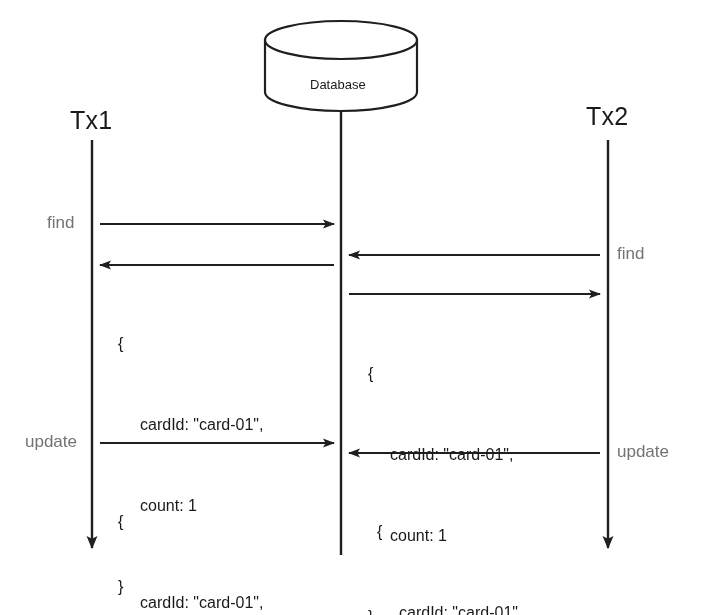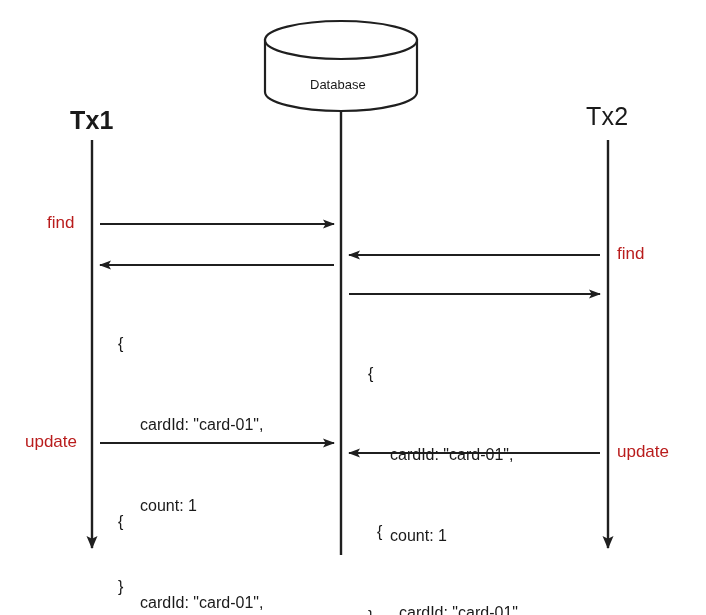--- a/index.html
+++ b/index.html
@@ -34,21 +34,21 @@
     white-space: pre;
     line-height: 1.0;
   }
   .actor-label {
     font-size: 25px;
     color: #1a1a1a;
     letter-spacing: 0.2px;
   }
   .msg-label {
     font-size: 17px;
-    color: #b91c1c;
+    color: #737373;
   }
   .db-label {
     font-size: 13px;
     color: #1a1a1a;
     text-align: center;
   }
   .json-block {
     font-size: 16px;
     color: #1a1a1a;
     line-height: 27px;
@@ -90,21 +90,21 @@
 
     <line x1="334" y1="265" x2="100" y2="265" stroke="#1f1f1f" stroke-width="2.2" marker-end="url(#arrowL)"></line>
 
     <line x1="349" y1="294" x2="600" y2="294" stroke="#1f1f1f" stroke-width="2.2" marker-end="url(#arrowR)"></line>
 
     <line x1="100" y1="443" x2="334" y2="443" stroke="#1f1f1f" stroke-width="2.2" marker-end="url(#arrowR)"></line>
 
     <line x1="600" y1="453" x2="349" y2="453" stroke="#1f1f1f" stroke-width="2.2" marker-end="url(#arrowL)"></line>
   </svg>
 
-  <div class="lbl actor-label" style="left:70px; top:108px;font-weight:bold;">Tx1</div>
+  <div class="lbl actor-label" style="left:70px; top:108px;">Tx1</div>
 
   <div class="lbl db-label" style="left:310px; top:78px;">Database</div>
 
   <div class="lbl actor-label" style="left:586px; top:104px;">Tx2</div>
 
   <div class="lbl msg-label" style="left:47px; top:214px;">find</div>
 
   <div class="lbl msg-label" style="left:617px; top:245px;">find</div>
 
   <div class="lbl msg-label" style="left:25px; top:433px;">update</div>

